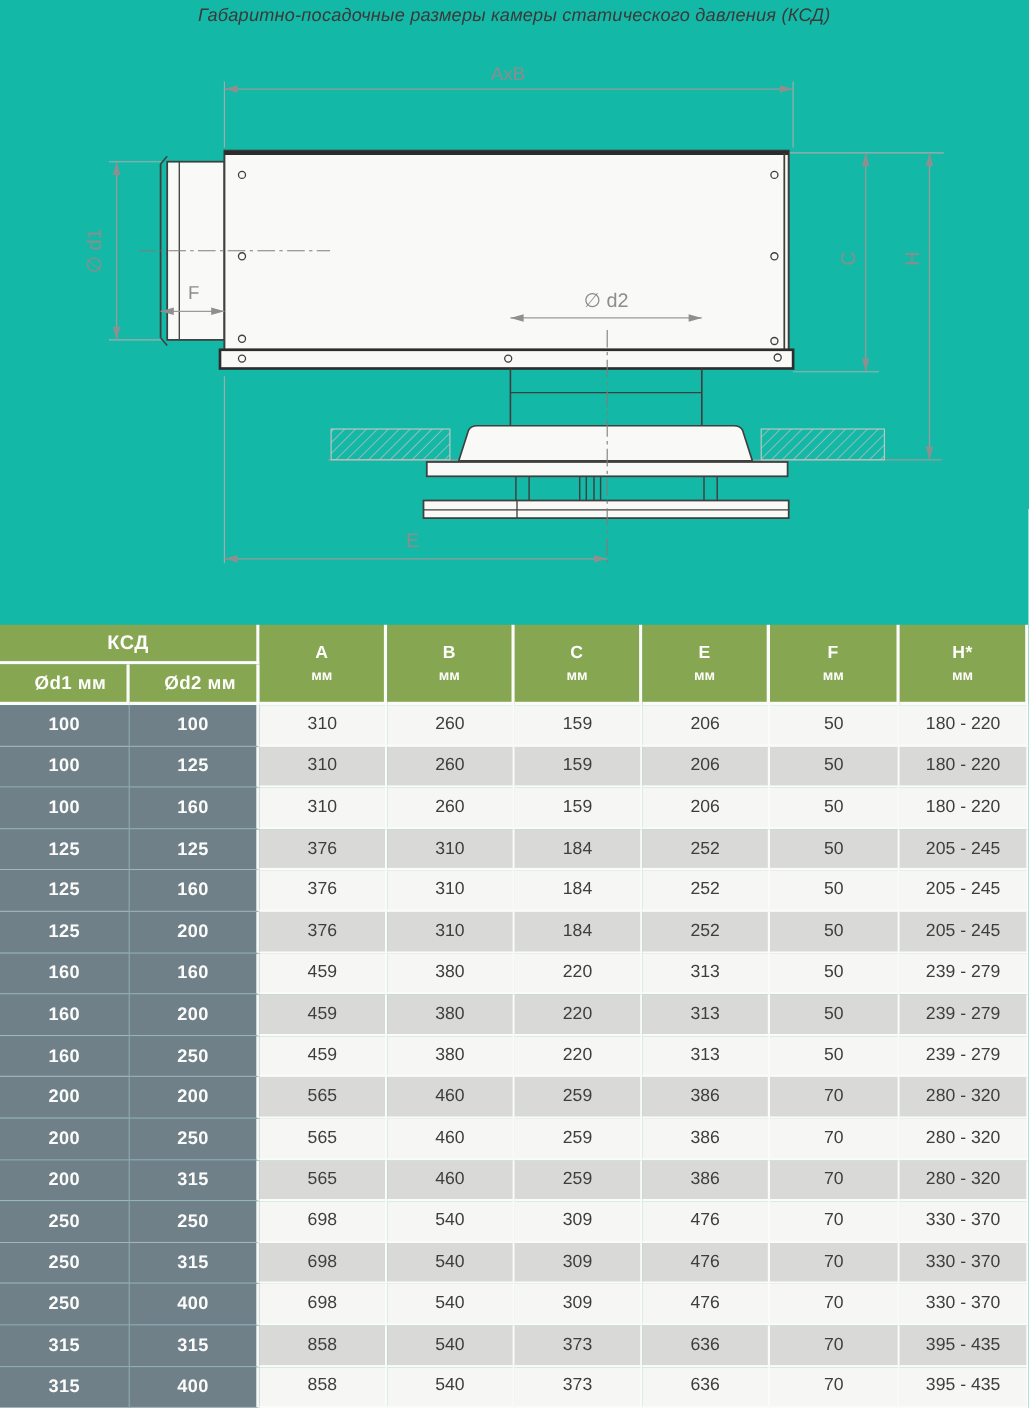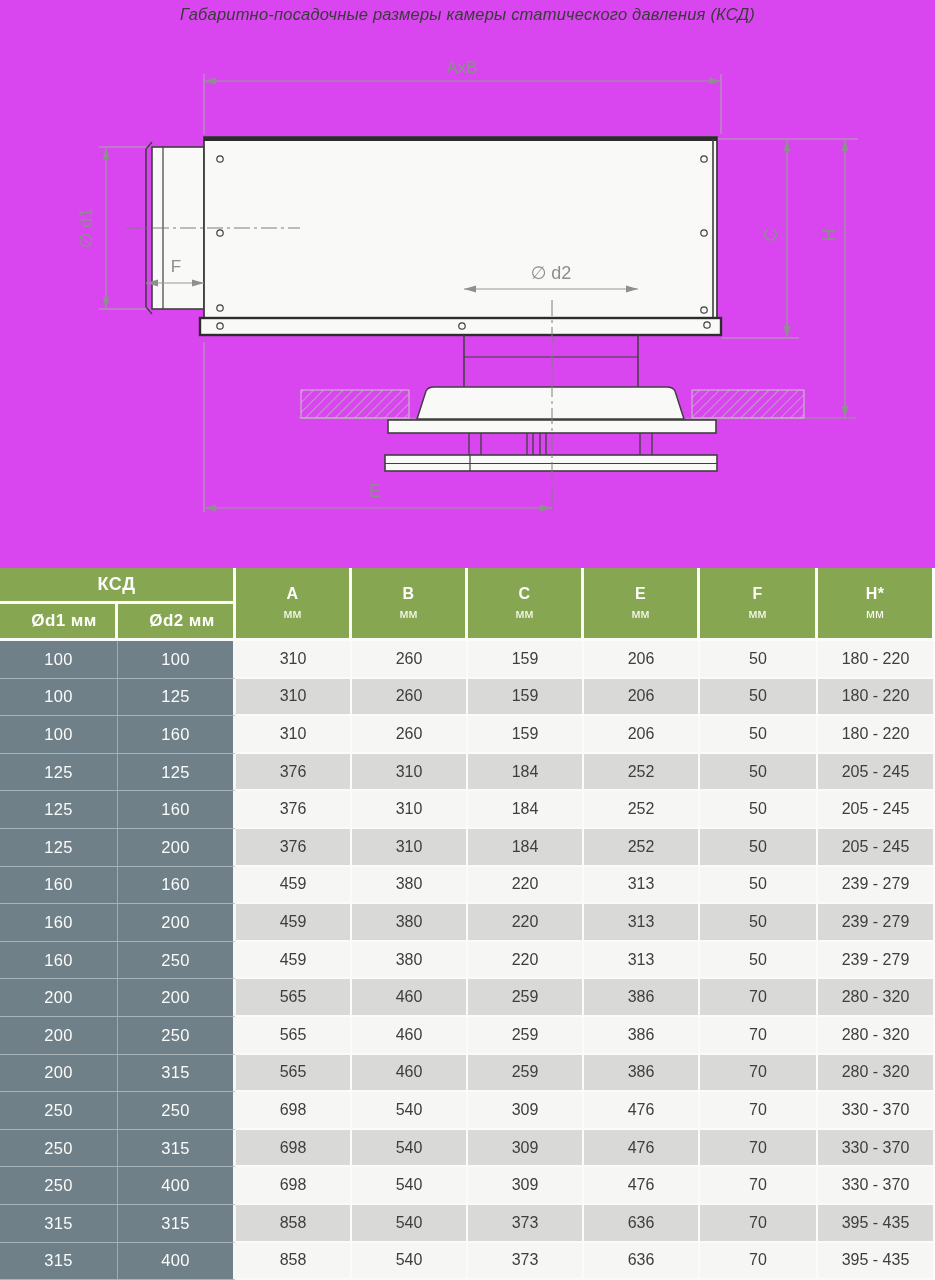--- a/index.html
+++ b/index.html
@@ -1,19 +1,19 @@
 <!DOCTYPE html>
 <html><head>
 <meta charset="utf-8">
 <style>
   * { margin:0; padding:0; box-sizing:border-box; }
   html,body { background:#f7f7f5; }
   .page {
     position:relative; width:935px; height:1280px;
-    background:#d946ef; overflow:hidden;
+    background:#14b8a6; overflow:hidden;
     font-family:"Liberation Sans", sans-serif;
   }
   .title {
     position:absolute; top:5px; left:0; width:935px;
     text-align:center; font-style:italic; font-size:16.5px;
     color:#3a3a3a; letter-spacing:.2px;
   }
   .drawing { position:absolute; top:28px; left:0; }
 
   
@@ -25,23 +25,23 @@
     text-align:center; vertical-align:middle; overflow:hidden;
   }
   th.green {
     background:#87a651; color:#fdfdfb; font-weight:600;
     border-right:3px solid #fbfbfa; border-bottom:3px solid #fbfbfa;
   }
   th.ksd    { height:36px; font-size:18px; letter-spacing:.6px; }
   th.subhdr { height:37px; font-size:17px; letter-spacing:.4px;padding-left:13px; }
   th.dimcol { height:73px; }
   th.dimcol .ltr { font-size:16px; letter-spacing:.5px; }
-  th.dimcol .unit{ font-size:13px; margin-top:3px; font-weight:400; }
+  th.dimcol .unit{ font-size:13px; margin-top:3px; font-weight:700; }
   td.slate {
-    background:#6f8089; color:#fbfbfa; font-weight:400; font-size:16.5px;
+    background:#6f8089; color:#fbfbfa; font-weight:700; font-size:16.5px;
     letter-spacing:.4px; height:37.6px;
     border-right:1px solid rgba(255,255,255,.35);
     border-bottom:1px solid rgba(255,255,255,.40);
   }
   td.slate.lastslate { border-right:3px solid #f7f7f5; }
   td.val {
     font-size:16px; color:#3e3e3e; height:37.6px;
     border-right:2px solid #fbfbfa; border-bottom:2px solid #fbfbfa;
   }
   tr.light td.val { background:#f6f6f4; }

